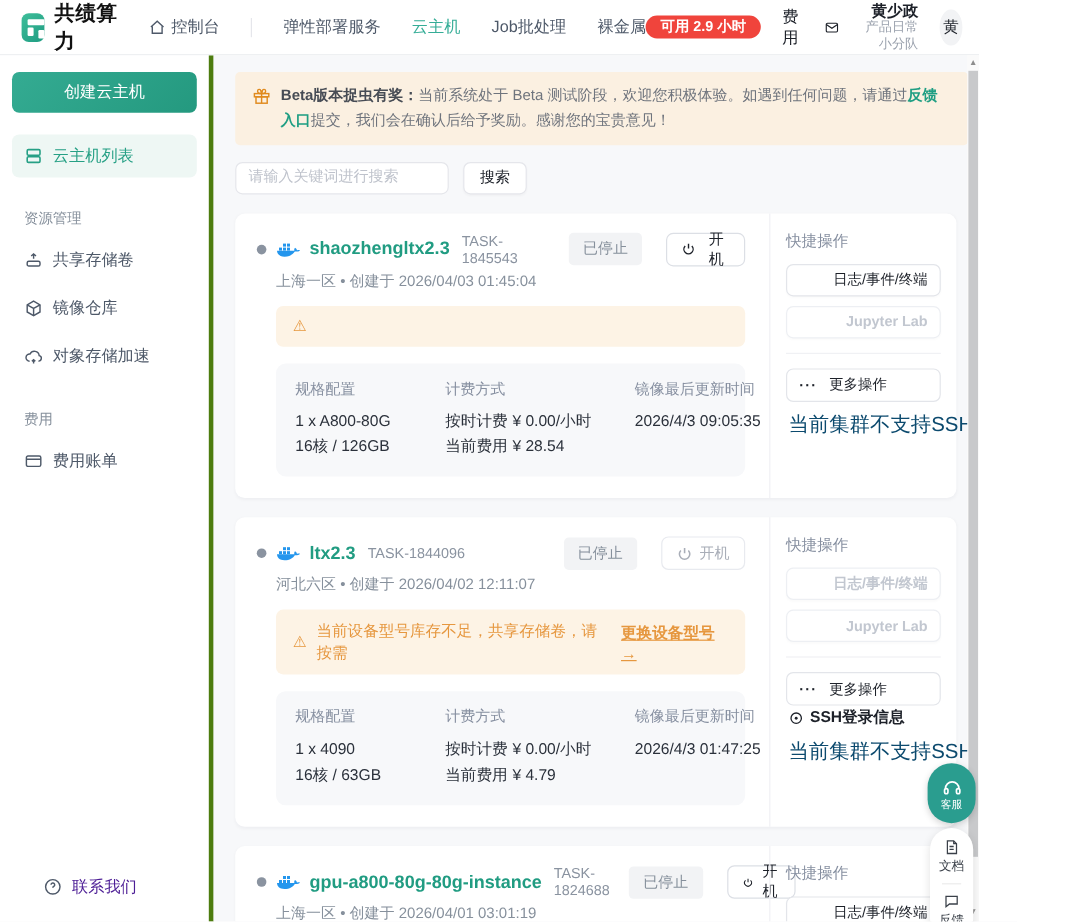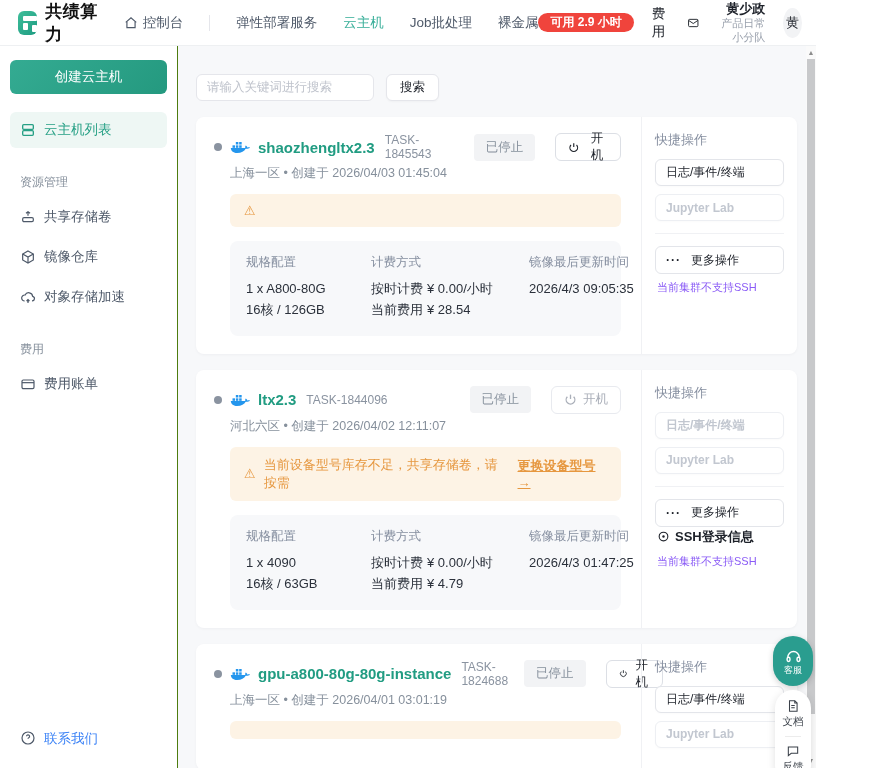--- a/index.html
+++ b/index.html
@@ -22,27 +22,27 @@
   .avail-badge { background:#f0443c; color:#fff; font-size:12px; font-weight:bold; padding:1px 12px; border-radius:14px; white-space:nowrap; }
   .hd-fee { font-size:13.5px; color:#1d2129; cursor:pointer; }
   .mail { width:20px; height:20px; color:#1d2129; }
   .user-block { text-align:right; line-height:1.25; }
   .user-name { font-size:13px; font-weight:bold; color:#1d2129; }
   .user-team { font-size:11px; color:#9aa1ad; }
   .avatar { width:30px; height:30px; border-radius:50%; background:#f2f3f5; color:#1d2129; font-size:13px; display:flex; align-items:center; justify-content:center; }
 
   
   .layout { display:flex; height:722px; }
-  aside { width:178px; background:#fff; border-right:1px solid #4d7c0f; padding:14px 10px; display:flex; flex-direction:column; position:relative; }
+  aside { width:178px; background:#fff; border-right:4px solid #4d7c0f; padding:14px 10px; display:flex; flex-direction:column; position:relative; }
   .create-btn { width:100%; height:34px; border:none; border-radius:6px; background:linear-gradient(135deg,#34ab92,#24997f); color:#fff; font-size:13.5px; cursor:pointer; font-family:inherit; }
   .side-nav-item { display:flex; align-items:center; gap:8px; height:36px; padding:0 10px; border-radius:6px; font-size:13.5px; color:#4e5969; cursor:pointer; margin-top:4px; }
   .side-nav-item.active { background:#eef7f4; color:#26a085; margin-top:18px; }
   .side-nav-item svg { width:16px; height:16px; flex:0 0 16px; }
   .side-sec { font-size:12px; color:#86909c; padding:0 10px; margin-top:26px; margin-bottom:4px; }
-  .contact { position:absolute; bottom:20px; left:10px; display:flex; gap:8px; font-size:13.5px; color:#3b82f6; padding:0 10px; cursor:pointer; }
+  .contact { position:absolute; bottom:20px; left:26px; display:flex; align-items:center; gap:8px; font-size:13.5px; color:#4c1d95; padding:0 10px; cursor:pointer; }
 
   main { flex:1; background:#f7f8fa; padding:14px 9px 0 18px; overflow:hidden; position:relative; }
 
   
   .beta-banner { background:#fbf0e1; border-radius:4px; padding:9px 14px; display:flex; gap:8px; font-size:12.5px; line-height:1.7; color:#6f747d; }
   .beta-banner .gift { flex:0 0 16px; margin-top:3px; }
   .beta-bold { font-weight:bold; color:#474c55; }
   .beta-link { font-weight:bold; color:#1f9e83; cursor:pointer; }
 
   
@@ -66,25 +66,25 @@
   .power-btn svg { width:13px; height:13px; }
   .card-meta { font-size:12.5px; color:#86909c; margin:4px 0 0 16px; }
   .vm-warning { margin:12px 0 0 16px; background:#fdf3e5; border-radius:6px; padding:9px 14px; font-size:13px; color:#e6973f; display:flex; align-items:center; gap:8px; }
   .vm-warning .wlink { font-weight:bold; text-decoration:underline; cursor:pointer; }
   .detail-box { margin:14px 0 0 16px; background:#f7f8fa; border-radius:8px; padding:13px 16px 15px 16px; display:grid; grid-template-columns:117px 150px 120px 1fr; column-gap:8px; }
   .d-label { font-size:12.5px; color:#868fa0; margin-bottom:7px; }
   .d-line { font-size:13px; color:#2b313b; line-height:1.65; white-space:nowrap; }
   .bill-line span.bl { display:inline-block; min-width:56px; }
   .ssh-title { display:flex; align-items:center; gap:5px; font-size:13px; color:#1d2129; font-weight:bold; margin-bottom:8px; white-space:nowrap; }
   .ssh-title svg { width:13px; height:13px; }
-  .ssh-note { font-size:11px; color:#8b5cf6; white-space:nowrap; }
+  .ssh-note { font-size:17px; color:#0c4a6e; white-space:nowrap; }
 
   .card-side { width:156px; flex:0 0 156px; border-left:1px solid #f0f1f4; padding:14px 13px; }
   .side-title { font-size:13px; color:#868fa0; margin-bottom:10px; }
-  .side-btn { display:block; width:100%; height:27px; margin-bottom:8px; background:#fff; border:1px solid #e3e5ea; border-radius:6px; font-size:12px; color:#1d2129; text-align:left; padding:0 10px; cursor:pointer; box-shadow:0 1px 2px rgba(0,0,0,.02); white-space:nowrap; overflow:hidden; font-family:inherit; }
+  .side-btn { display:block; width:100%; height:27px; margin-bottom:8px; background:#fff; border:1px solid #e3e5ea; border-radius:6px; font-size:12px; color:#1d2129; text-align:right; padding:0 10px; cursor:pointer; box-shadow:0 1px 2px rgba(0,0,0,.02); white-space:nowrap; overflow:hidden; font-family:inherit; }
   .side-btn.disabled { color:#c2c7d0; border-color:#edeff3;font-weight:bold; }
   .side-divider { height:1px; background:#f0f1f4; margin:12px 0; }
   .more-btn { display:flex; align-items:center; gap:10px; width:100%; height:28px; background:#fff; border:1px solid #e3e5ea; border-radius:6px; font-size:12px; color:#1d2129; padding:0 10px; cursor:pointer; font-family:inherit; }
   .more-dots { letter-spacing:1px; font-weight:bold; }
 
   
   .scrollbar { position:absolute; top:46px; right:0; width:10px; bottom:0; background:#fafafa; z-index:8; }
   .sb-arrow { position:absolute; left:0; width:10px; height:10px; color:#8d8d8d; font-size:7px; line-height:10px; text-align:center; }
   .sb-arrow.up { top:2px; }
   .sb-arrow.down { bottom:2px; }
@@ -196,20 +196,30 @@
         <svg width="16" height="16" viewBox="0 0 24 24" fill="none" stroke="#4e5969" stroke-width="1.8">
             <circle cx="12" cy="12" r="9"></circle>
             <path d="M9.8 9.5a2.3 2.3 0 1 1 3.3 2.1c-.7.35-1.1.9-1.1 1.6"></path>
             <path d="M12 16.6h.01"></path>
           </svg>
         <span>联系我们</span>
       </div>
     </aside>
 
     <main>
+      <div class="beta-banner">
+        <svg class="gift" width="16" height="16" viewBox="0 0 24 24" fill="none" stroke="#e08a1e" stroke-width="1.8">
+            <rect x="3" y="9" width="18" height="4"></rect>
+            <rect x="5" y="13" width="14" height="8"></rect>
+            <path d="M12 9v12M12 9c-2.5 0-5-1-5-3a2 2 0 0 1 4-.5L12 9zm0 0c2.5 0 5-1 5-3a2 2 0 0 0-4-.5L12 9z"></path>
+          </svg>
+        <div>
+          <span class="beta-bold">Beta版本捉虫有奖：</span><span>当前系统处于 Beta 测试阶段，欢迎您积极体验。如遇到任何问题，请通过</span><span class="beta-link">反馈入口</span><span>提交，我们会在确认后给予奖励。感谢您的宝贵意见！</span>
+        </div>
+      </div>
 
       <div class="search-row">
         <input class="search-input" placeholder="请输入关键词进行搜索" style="">
         <button class="search-btn">搜索</button>
       </div>
 
       <div id="cards">
   <div class="card">
     <div class="card-main">
       <div class="card-head">

